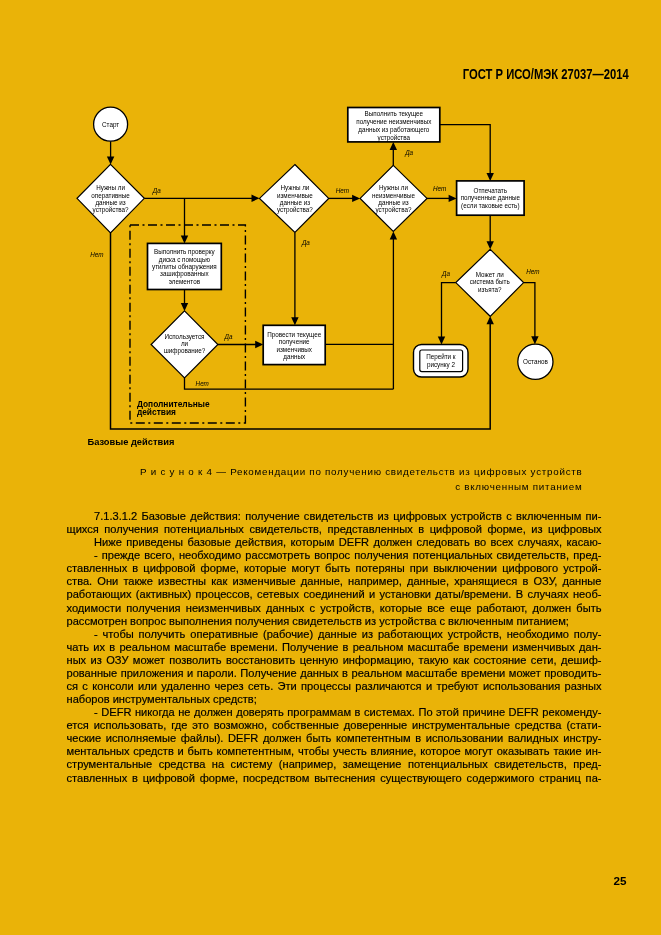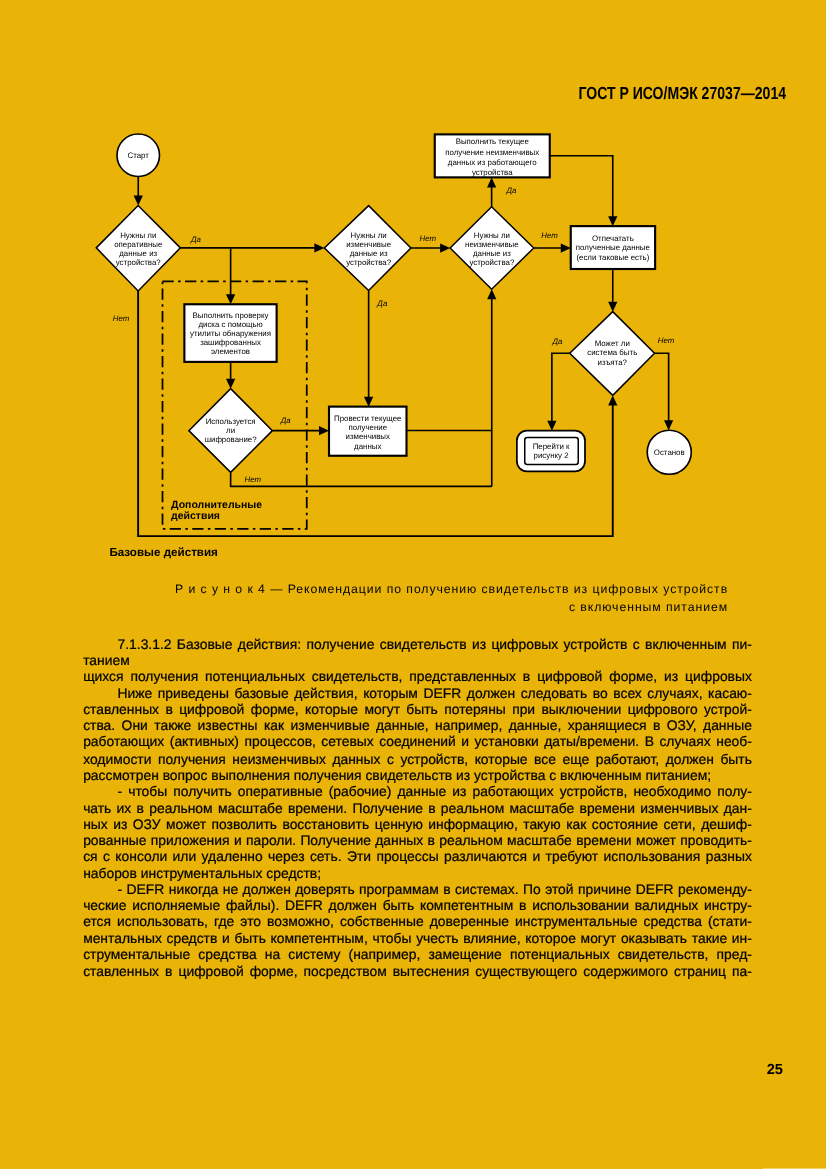--- a/index.html
+++ b/index.html
@@ -6,21 +6,21 @@
 #page{position:relative;width:661px;height:935px;background:#eab308;overflow:hidden;
   font-family:"Liberation Sans",sans-serif;color:#000;padding-left:44px;}
 .hdr{position:absolute;top:66.4px;right:76.7px;font-size:14px;font-weight:bold;
   transform:scaleX(0.803);transform-origin:100% 50%;white-space:nowrap;}
 .cap{position:absolute;left:47.5px;top:463.7px;width:535px;text-align:right;
   font-size:9.8px;line-height:15.2px;letter-spacing:0.75px;}
 .bodytxt{position:absolute;left:47.5px;top:510px;width:535px;font-size:11.1px;
   line-height:13.08px;margin-left:19px;-webkit-text-stroke:0.18px #000;}
 .j{text-align:justify;text-align-last:justify;}
 .ind{text-indent:27.5px;}
-.pgnum{position:absolute;top:849px;right:78.6px;font-size:11.7px;font-weight:bold;}
+.pgnum{position:absolute;top:874px;right:78.6px;font-size:11.7px;font-weight:bold;}
 </style>
 </head>
 <body>
 <div id="page">
 <div class="hdr">ГОСТ Р ИСО/МЭК 27037—2014</div>
 <svg width="661" height="460" viewBox="0 0 661 460" style="position:absolute;left:0;top:0;">
 <g fill="none" stroke="#000" stroke-width="1.3">
 <line x1="110.6" y1="141.2" x2="110.6" y2="162"></line>
 <line x1="144.3" y1="198.3" x2="257" y2="198.3"></line>
 <line x1="184.5" y1="198.3" x2="184.5" y2="241"></line>
@@ -118,35 +118,35 @@
 <text x="195.6" y="385.8" font-size="6.3" font-style="italic" fill="#000">Нет</text>
 <text x="442.0" y="275.6" font-size="6.3" font-style="italic" fill="#000">Да</text>
 <text x="526.3" y="274.3" font-size="6.3" font-style="italic" fill="#000">Нет</text>
 <text x="136.9" y="406.6" font-size="8.4" font-weight="bold" fill="#000">Дополнительные</text>
 <text x="136.9" y="415.2" font-size="8.4" font-weight="bold" fill="#000">действия</text>
 <text x="87.5" y="444.5" font-size="9.3" font-weight="bold" fill="#000">Базовые действия</text>
 </svg>
 <div class="cap">Р и с у н о к  4 — Рекомендации по получению свидетельств из цифровых устройств<br>с включенным питанием</div>
 <div class="bodytxt">
 <div class="j ind">7.1.3.1.2 Базовые действия: получение свидетельств из цифровых устройств с включенным пи-</div>
-<div>танием</div>
 <div class="j">щихся получения потенциальных свидетельств, представленных в цифровой форме, из цифровых</div>
 <div class="j ind">Ниже приведены базовые действия, которым DEFR должен следовать во всех случаях, касаю-</div>
+<div class="j ind">- прежде всего, необходимо рассмотреть вопрос получения потенциальных свидетельств, пред-</div>
 <div class="j">ставленных в цифровой форме, которые могут быть потеряны при выключении цифрового устрой-</div>
 <div class="j">ства. Они также известны как изменчивые данные, например, данные, хранящиеся в ОЗУ, данные</div>
 <div class="j">работающих (активных) процессов, сетевых соединений и установки даты/времени. В случаях необ-</div>
 <div class="j">ходимости получения неизменчивых данных с устройств, которые все еще работают, должен быть</div>
 <div>рассмотрен вопрос выполнения получения свидетельств из устройства с включенным питанием;</div>
 <div class="j ind">- чтобы получить оперативные (рабочие) данные из работающих устройств, необходимо полу-</div>
 <div class="j">чать их в реальном масштабе времени. Получение в реальном масштабе времени изменчивых дан-</div>
 <div class="j">ных из ОЗУ может позволить восстановить ценную информацию, такую как состояние сети, дешиф-</div>
 <div class="j">рованные приложения и пароли. Получение данных в реальном масштабе времени может проводить-</div>
 <div class="j">ся с консоли или удаленно через сеть. Эти процессы различаются и требуют использования разных</div>
 <div>наборов инструментальных средств;</div>
 <div class="j ind">- DEFR никогда не должен доверять программам в системах. По этой причине DEFR рекоменду-</div>
+<div class="j">ется использовать, где это возможно, собственные доверенные инструментальные средства (стати-</div>
 <div class="j">ческие исполняемые файлы). DEFR должен быть компетентным в использовании валидных инстру-</div>
-<div class="j">ется использовать, где это возможно, собственные доверенные инструментальные средства (стати-</div>
 <div class="j">ментальных средств и быть компетентным, чтобы учесть влияние, которое могут оказывать такие ин-</div>
 <div class="j">струментальные средства на систему (например, замещение потенциальных свидетельств, пред-</div>
 <div class="j">ставленных в цифровой форме, посредством вытеснения существующего содержимого страниц па-</div>
 </div>
 <div class="pgnum">25</div>
 </div>
 
 </body></html>

